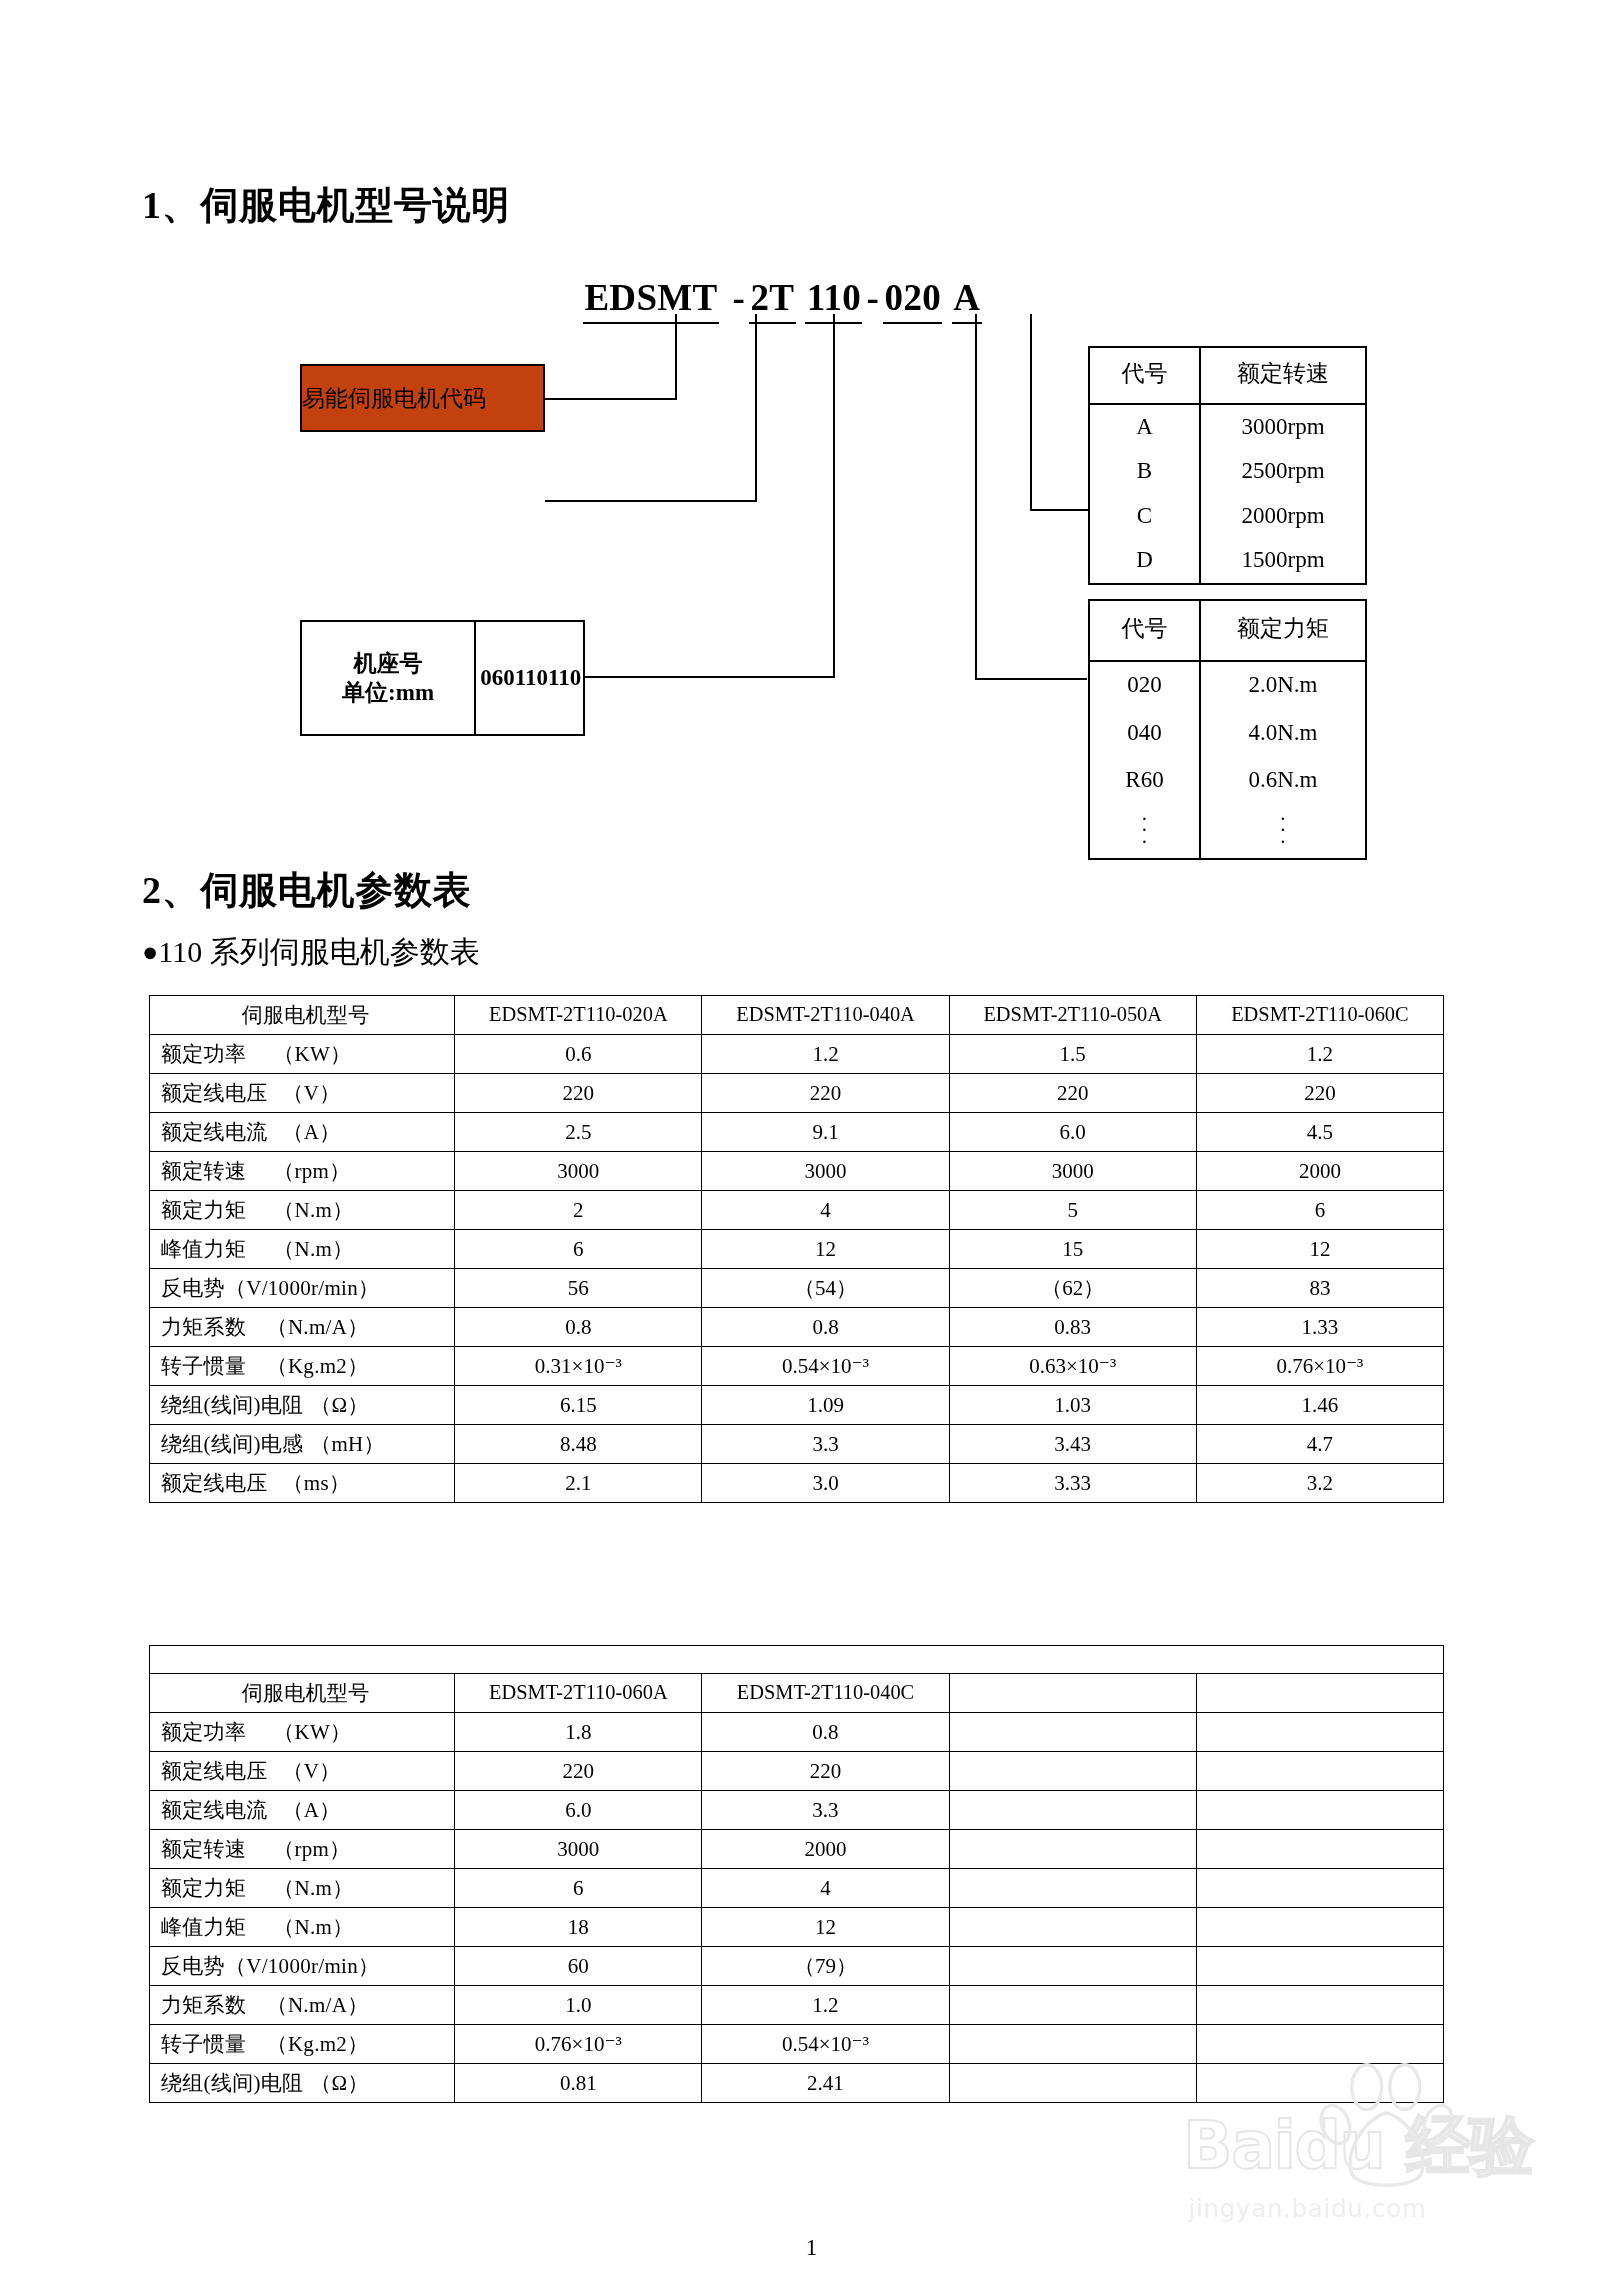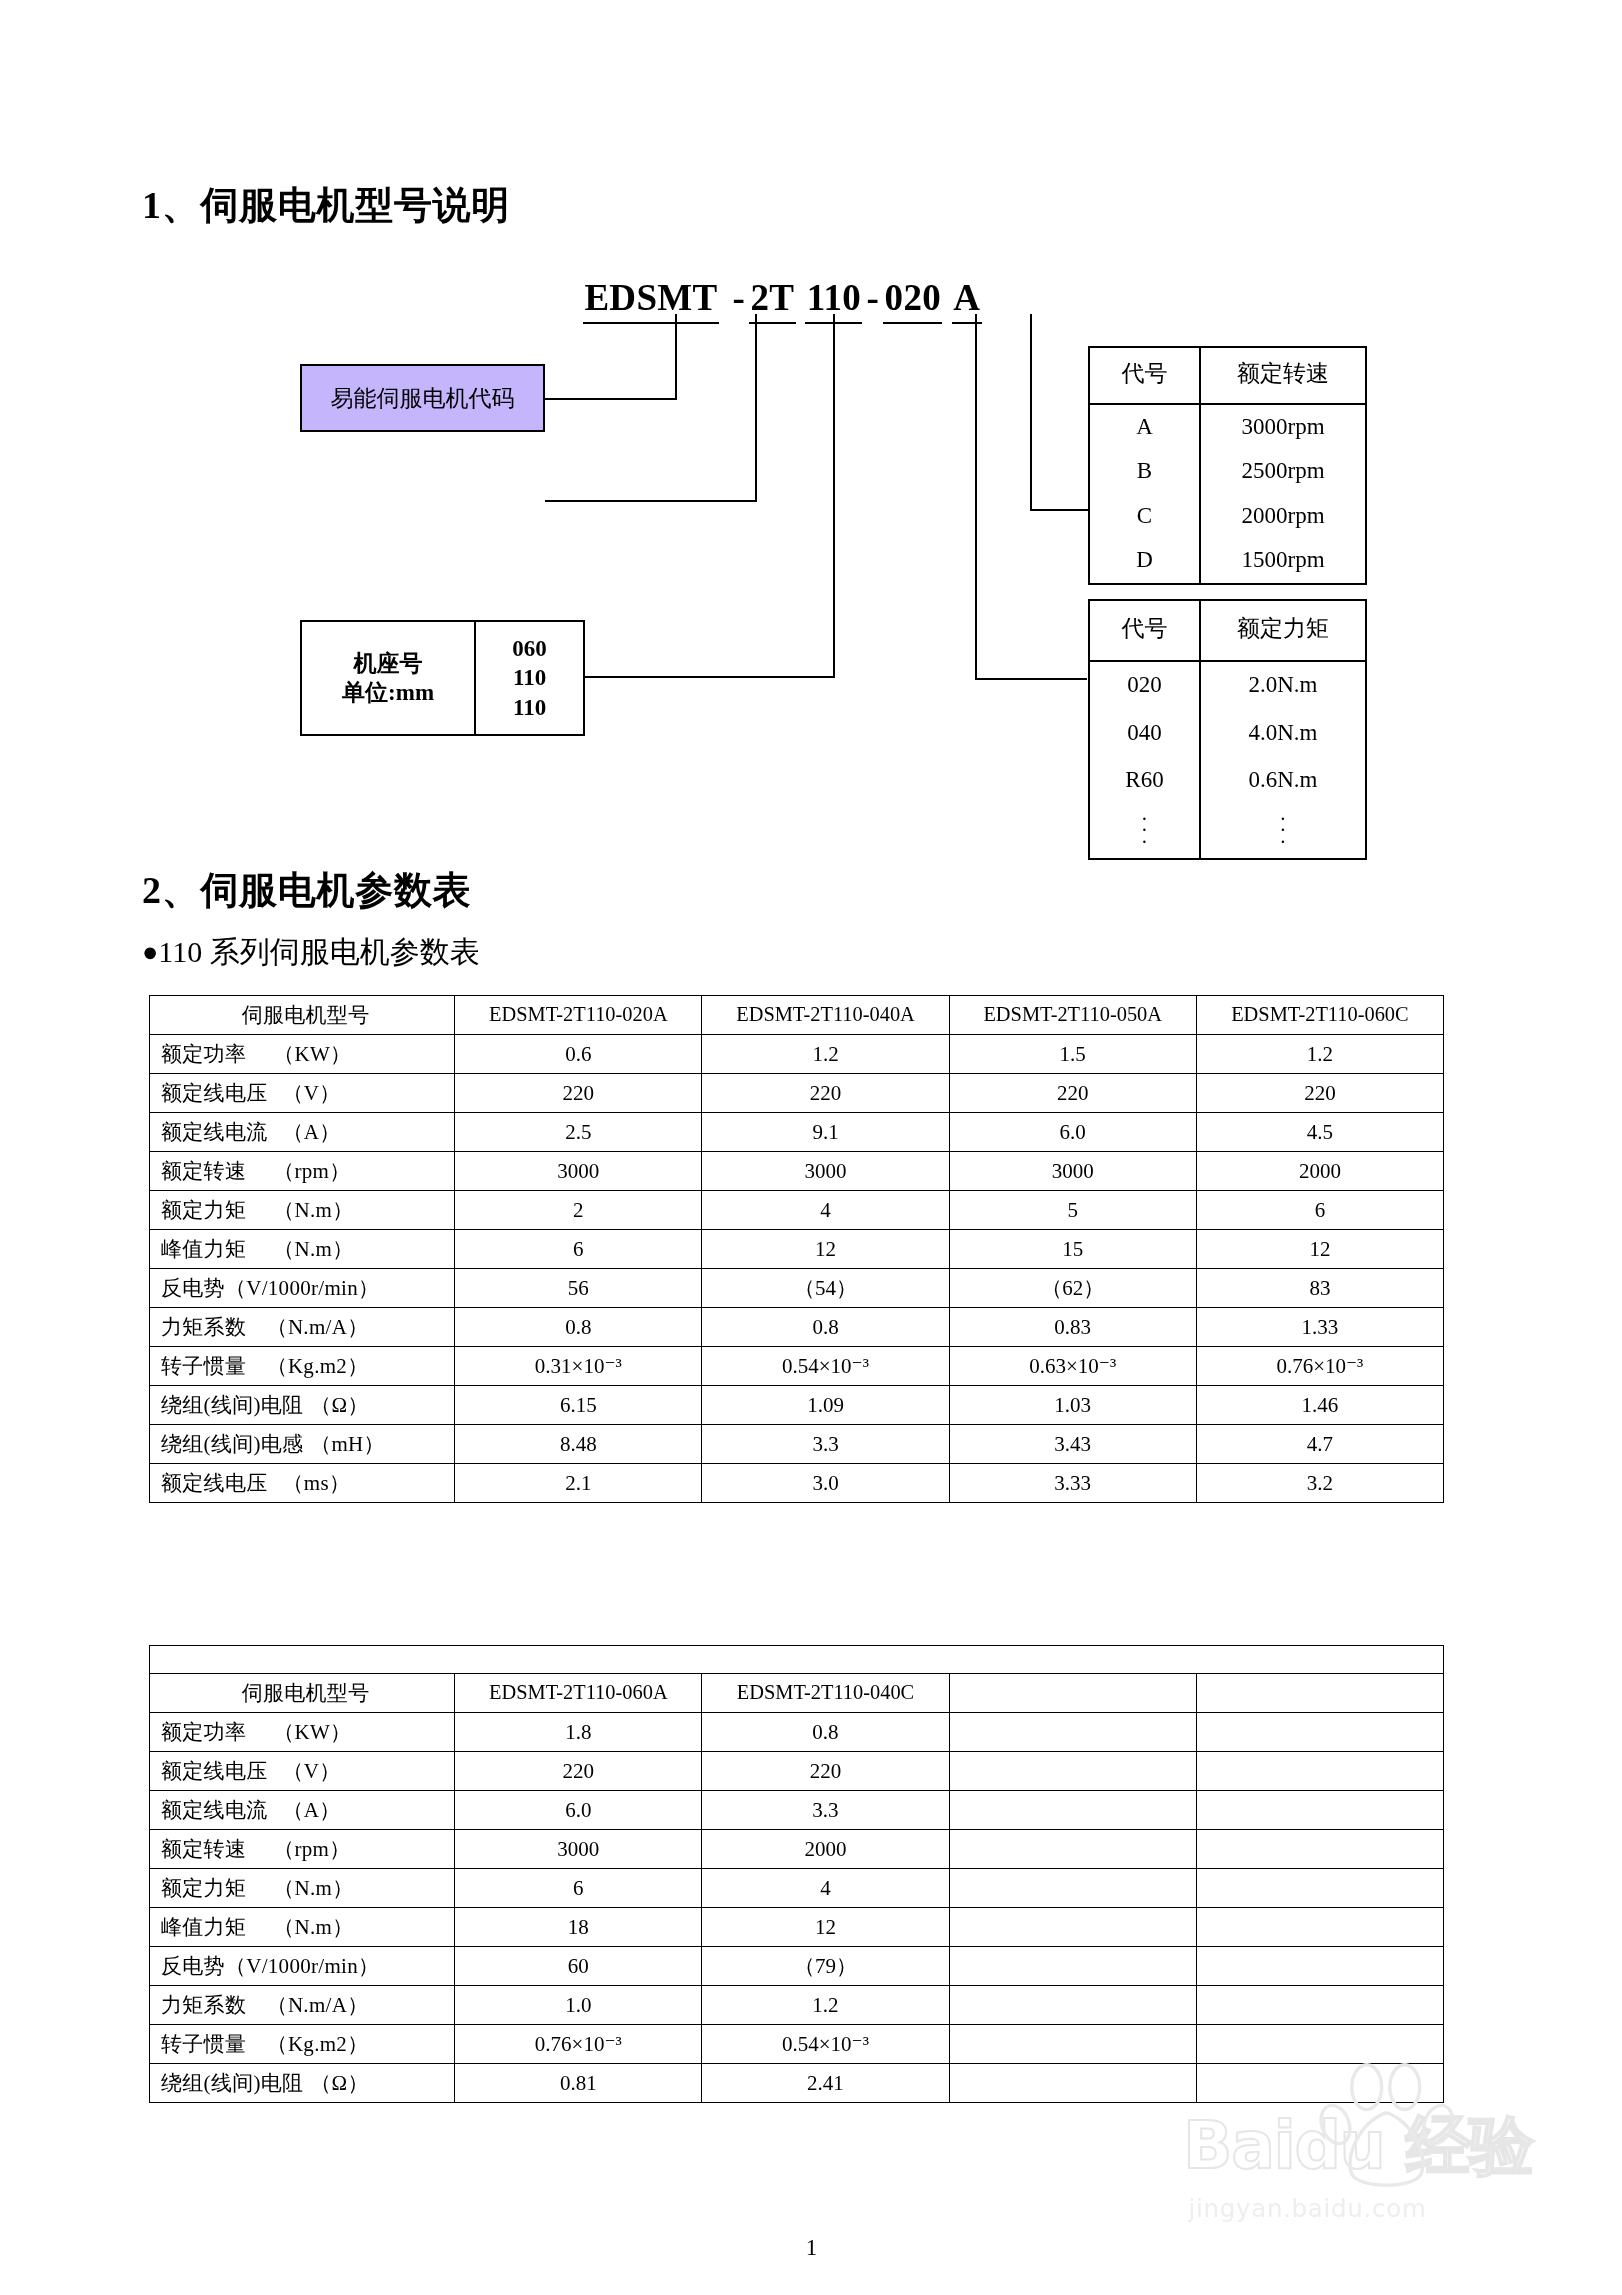--- a/index.html
+++ b/index.html
@@ -69,23 +69,22 @@
   .ln-h { height: 2px; }
   .ln-v { width: 2px; }
 
   
   .dbox {
     position: absolute;
     border: 2px solid #000;
     box-sizing: border-box;
     display: flex;
     align-items: center;
-    justify-content: center;
     font-size: 23px;
-    background: #c4b5fd;
+    background: #c2410c;
   }
   .dbox-2col {
     position: absolute;
     border: 2px solid #000;
     box-sizing: border-box;
     display: flex;
     background: #fff;
   }
   .dcell {
     display: flex;
@@ -224,21 +223,21 @@
   <div class="dbox" style="left:300px; top:320px; width:245px; height:68px;">
     <span>易能伺服电机代码</span>
   </div>
 
 
   <div class="dbox-2col" style="left:300px; top:576px; width:285px; height:116px;font-weight:bold;">
     <div class="dcell divider-r" style="flex:0 0 62%; flex-direction:column;">
       <span>机座号</span>
       <span>单位:mm</span>
     </div>
-    <div class="dcell" style="flex:1 1 auto; flex-direction:column;">
+    <div class="dcell" style="flex:1 1 auto; flex-direction:row;">
       <span>060</span>
       <span>110</span>
       <span>110</span>
     </div>
   </div>
 
   <div class="codetable" style="left:1088px; top:302px; width:279px; height:239px;">
     <table>
       <tbody>
           <tr class="hdrrow">

